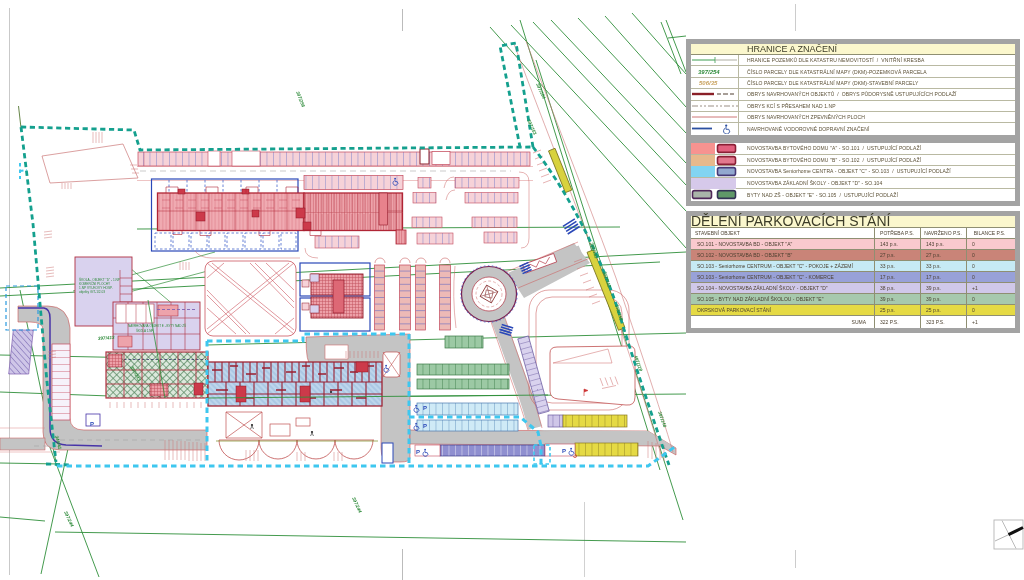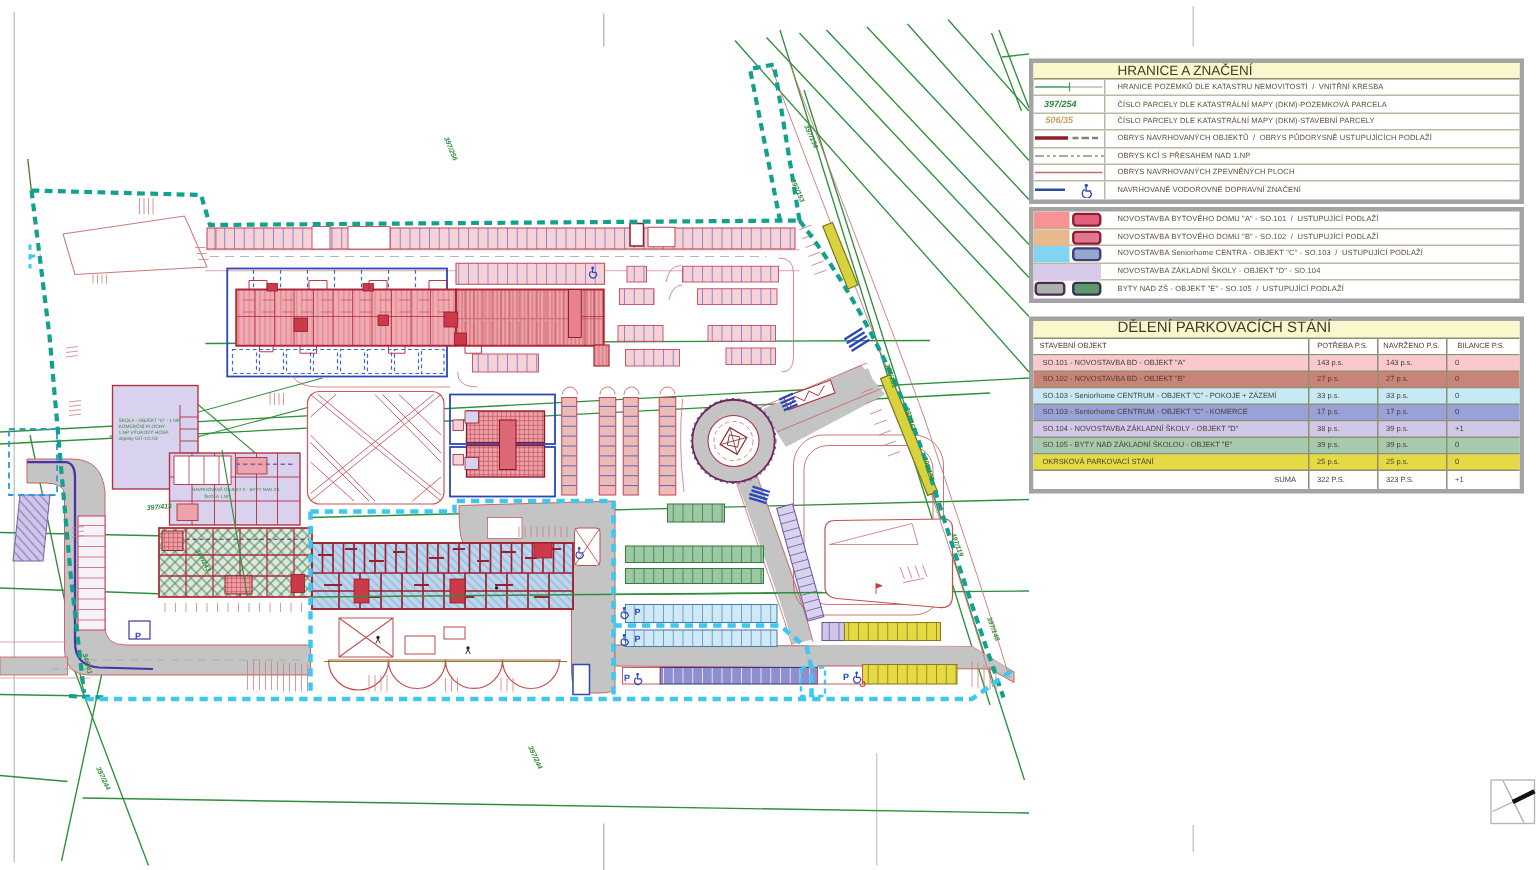--- a/index.html
+++ b/index.html
@@ -1,19 +1,19 @@
 <!DOCTYPE html>
 <html><head>
 <meta charset="utf-8">
 <style>
 html,body{margin:0;padding:0;background:#ffffff;}
 body{width:1024px;height:580px;position:relative;overflow:hidden;
   font-family:"Liberation Sans", sans-serif;}
 #plan{position:absolute;left:0;top:0;}
-.leg{position:absolute;left:686px;width:324px;border:3px solid #a3a3a3;background:#fff;}
+.leg{position:absolute;left:686px;width:324px;border:5px solid #a3a3a3;background:#fff;}
 .leg .hd{background:#fbf7cd;border-bottom:1px solid #8f8f72;color:#3c3c28;
   font-size:9px;letter-spacing:0;padding:0;text-align:left;}
 .row{position:relative;border-bottom:1px solid #b9b9a2;color:#5a4f35;font-size:5px;box-sizing:border-box;}
 .row:last-child{border-bottom:none;}
 .rtxt{position:absolute;left:56px;top:50%;transform:translateY(-50%);white-space:nowrap;letter-spacing:0.1px;}
 .sym{position:absolute;left:0;top:0;width:47px;height:100%;border-right:1px solid #b9b9a2;}
 .t3r{position:relative;height:11px;border-bottom:1px solid #8f8f72;color:#4a3f2f;font-size:5px;box-sizing:border-box;}
 .t3r span{position:absolute;top:50%;transform:translateY(-50%);white-space:nowrap;}
 .c1{left:0;width:183px;padding-left:6px;box-sizing:border-box;display:inline-block;}
 .c2{left:183px;width:46px;text-align:center;display:inline-block;}
@@ -673,21 +673,21 @@
         </svg>
   </div>
       <span class="rtxt">BYTY NAD ZŠ - OBJEKT "E" - SO.105&nbsp; /&nbsp; USTUPUJÍCÍ PODLAŽÍ</span>
     </div>
 </div>
 
 <div class="leg" id="t3" style="top:211px;">
   <div class="vsep" style="left:183px;"></div>
   <div class="vsep" style="left:229px;"></div>
   <div class="vsep" style="left:275px;"></div>
-  <div class="hd" style="height:10.5px;line-height:10.5px;padding-left:56px;font-size:10px;">DĚLENÍ PARKOVACÍCH STÁNÍ</div>
+  <div class="hd" style="height:10.5px;line-height:10.5px;font-size:14px;">DĚLENÍ PARKOVACÍCH STÁNÍ</div>
   <div class="t3r" style="background:#ffffff;">
       <span class="c1" style="padding-left:4px;">STAVEBNÍ OBJEKT</span>
       <span class="c2">POTŘEBA P.S.</span>
       <span class="c3">NAVRŽENO P.S.</span>
       <span class="c4">BILANCE P.S.</span>
     </div>
   <div class="t3r" style="background:#f9c9ce;">
       <span class="c1">SO.101 - NOVOSTAVBA BD - OBJEKT "A"</span>
       <span class="c2l">143 p.s.</span>
       <span class="c3l">143 p.s.</span>

